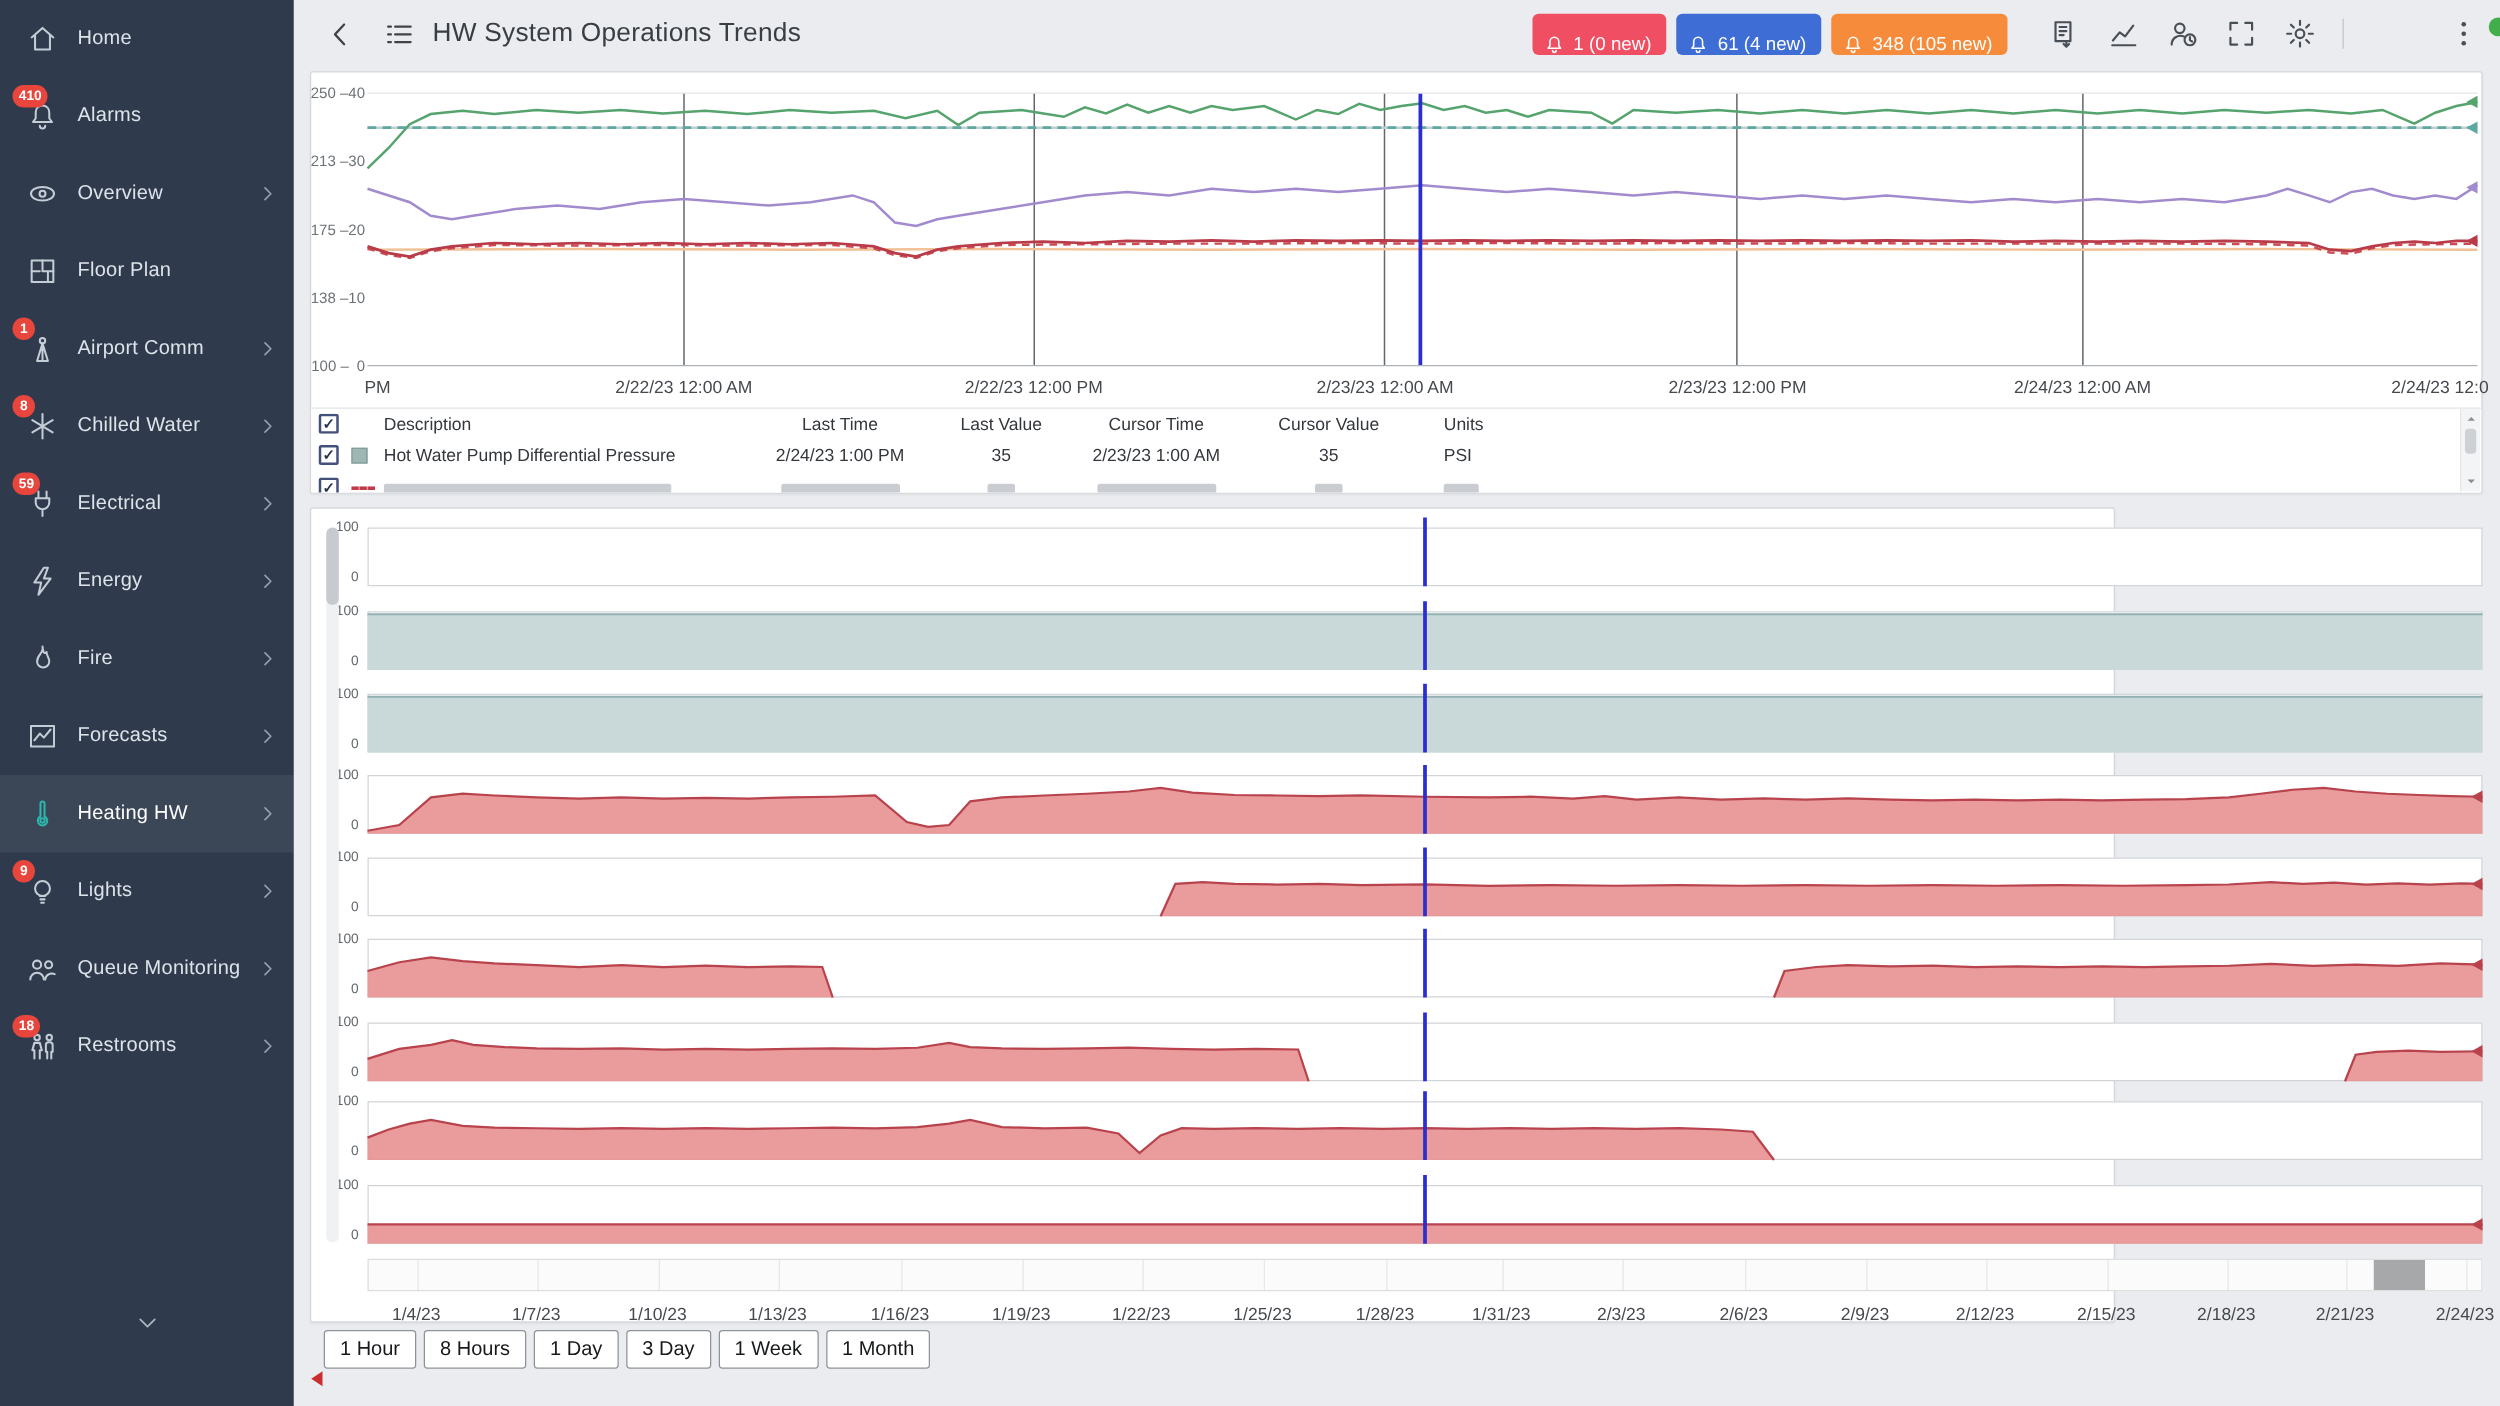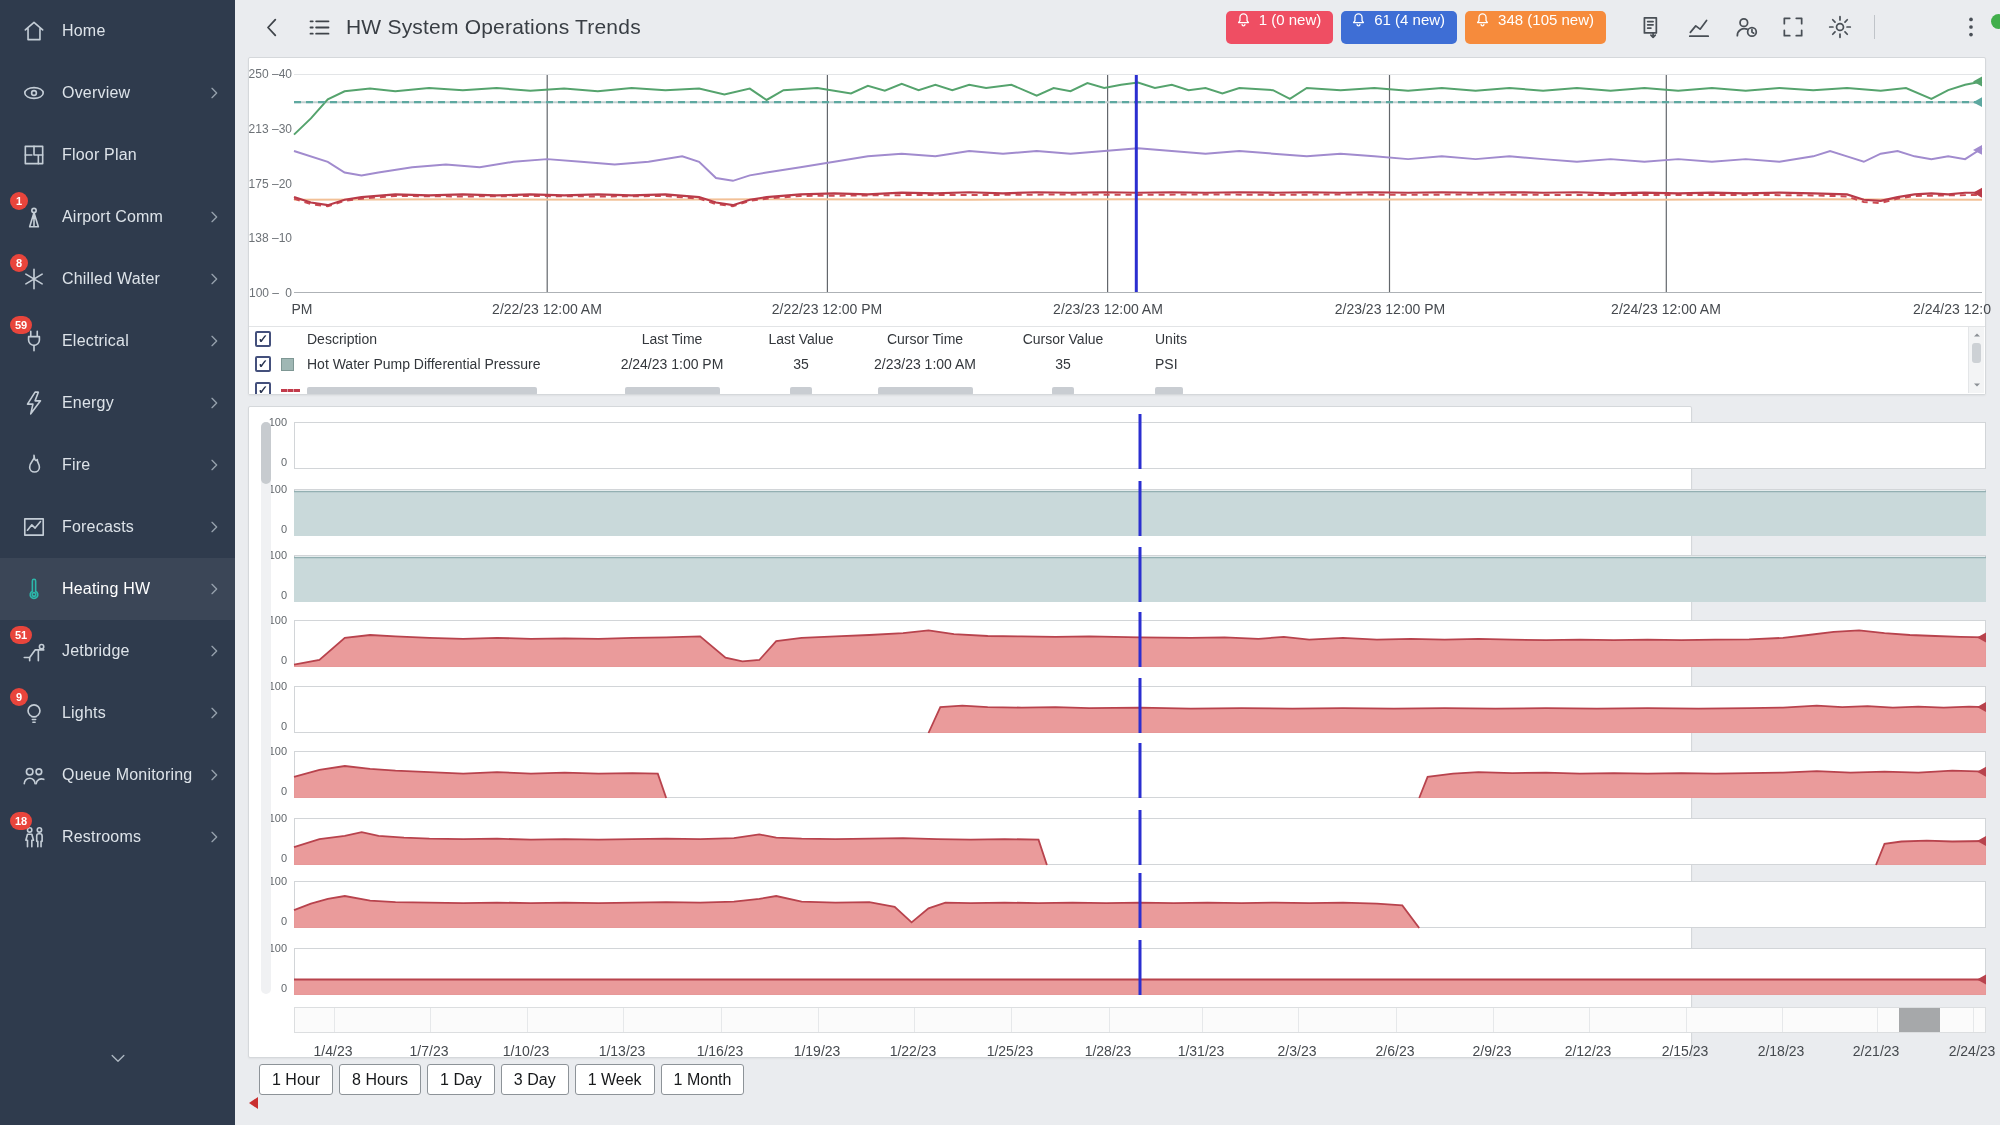--- a/index.html
+++ b/index.html
@@ -10,21 +10,21 @@
 .page{position:absolute;inset:0}
 
 .topbar{position:absolute;left:235px;top:0;right:0;height:54px;display:flex;align-items:center}
 .tb-back,.tb-menu{width:27px;height:27px;color:#3f444a;cursor:pointer}
 .tb-back{margin-left:24px}
 .tb-menu{margin-left:20px}
 .tb-back .icn,.tb-menu .icn{width:27px;height:27px}
 .tb-title{margin-left:13px;font-size:21px;font-weight:400;color:#393e44;letter-spacing:.2px}
 .tb-right{position:absolute;right:16px;top:0;height:54px;display:flex;align-items:center;gap:21px}
 .tb-badges{display:flex;align-items:center;gap:8px;margin-right:12px}
-.tb-badge{height:33px;border-radius:5px;color:#fff;display:flex;align-items:flex-start;padding:0 12px 0 9px;font-size:15px;gap:7px;cursor:pointer;white-space:nowrap}
+.tb-badge{height:33px;border-radius:5px;color:#fff;display:flex;align-items:flex-end;padding:0 12px 0 9px;font-size:15px;gap:7px;cursor:pointer;white-space:nowrap}
 .tb-badge .icn{width:17px;height:17px;stroke-width:1.8}
 .tb-icon{width:26px;height:26px;color:#494f56;cursor:pointer}
 .tb-icon .icn{width:26px;height:26px}
 .tb-divider{width:1px;height:24px;background:#c0c4c9}
 .tb-kebab{margin-left:62px}
 .status-dot{position:absolute;right:-6px;top:14px;width:15px;height:15px;border-radius:50%;background:#41ae4b}
 
 .sidebar{position:absolute;left:0;top:0;width:235px;height:1125px;background:#2f3b4d;z-index:6}
 .sb-nav{}
 .sb-item{position:relative;display:flex;align-items:center;height:62px;cursor:pointer}
@@ -177,20 +177,30 @@
     <nav class="sb-nav">
         <div class="sb-item">
           <span class="sb-icon">
             <svg class="icn" viewBox="0 0 24 24">
               <path d="M4 11 L12 4 L20 11 M6.5 9.5 V20 H17.5 V9.5"></path>
             </svg>
           </span>
           <span class="sb-label">Home</span>
         </div>
         <div class="sb-item">
+          <span class="sb-badge">410</span>
+          <span class="sb-icon">
+            <svg class="icn" viewBox="0 0 24 24">
+              <path d="M12 4a5 5 0 0 1 5 5v4.5l2 2.8H5l2-2.8V9a5 5 0 0 1 5-5Z"></path>
+              <path d="M10 19a2 2 0 0 0 4 0"></path>
+            </svg>
+          </span>
+          <span class="sb-label">Alarms</span>
+        </div>
+        <div class="sb-item">
           <span class="sb-icon">
             <svg class="icn" viewBox="0 0 24 24">
               <ellipse cx="12" cy="12" rx="8.5" ry="5"></ellipse>
               <circle cx="12" cy="12" r="2.2"></circle>
             </svg>
           </span>
           <span class="sb-label">Overview</span>
           <span class="sb-chev">
             <svg class="icn" viewBox="0 0 24 24">
               <path d="M9 5l7 7-7 7"></path>
@@ -290,35 +300,20 @@
           </span>
         </div>
         <div class="sb-item active">
           <span class="sb-icon">
             <svg class="icn" viewBox="0 0 24 24">
               <path d="M10.5 4.5a1.5 1.5 0 0 1 3 0V14a3.5 3.5 0 1 1-3 0Z"></path>
               <circle cx="12" cy="17" r="1.6"></circle>
             </svg>
           </span>
           <span class="sb-label">Heating HW</span>
-          <span class="sb-chev">
-            <svg class="icn" viewBox="0 0 24 24">
-              <path d="M9 5l7 7-7 7"></path>
-            </svg>
-          </span>
-        </div>
-        <div class="sb-item">
-          <span class="sb-badge">51</span>
-          <span class="sb-icon">
-            <svg class="icn" viewBox="0 0 24 24">
-              <path d="M3 18h5l5-7h8M8 18v3M16 11v10"></path>
-              <circle cx="19" cy="8" r="2"></circle>
-            </svg>
-          </span>
-          <span class="sb-label">Jetbridge</span>
           <span class="sb-chev">
             <svg class="icn" viewBox="0 0 24 24">
               <path d="M9 5l7 7-7 7"></path>
             </svg>
           </span>
         </div>
         <div class="sb-item">
           <span class="sb-badge">9</span>
           <span class="sb-icon">
             <svg class="icn" viewBox="0 0 24 24">

